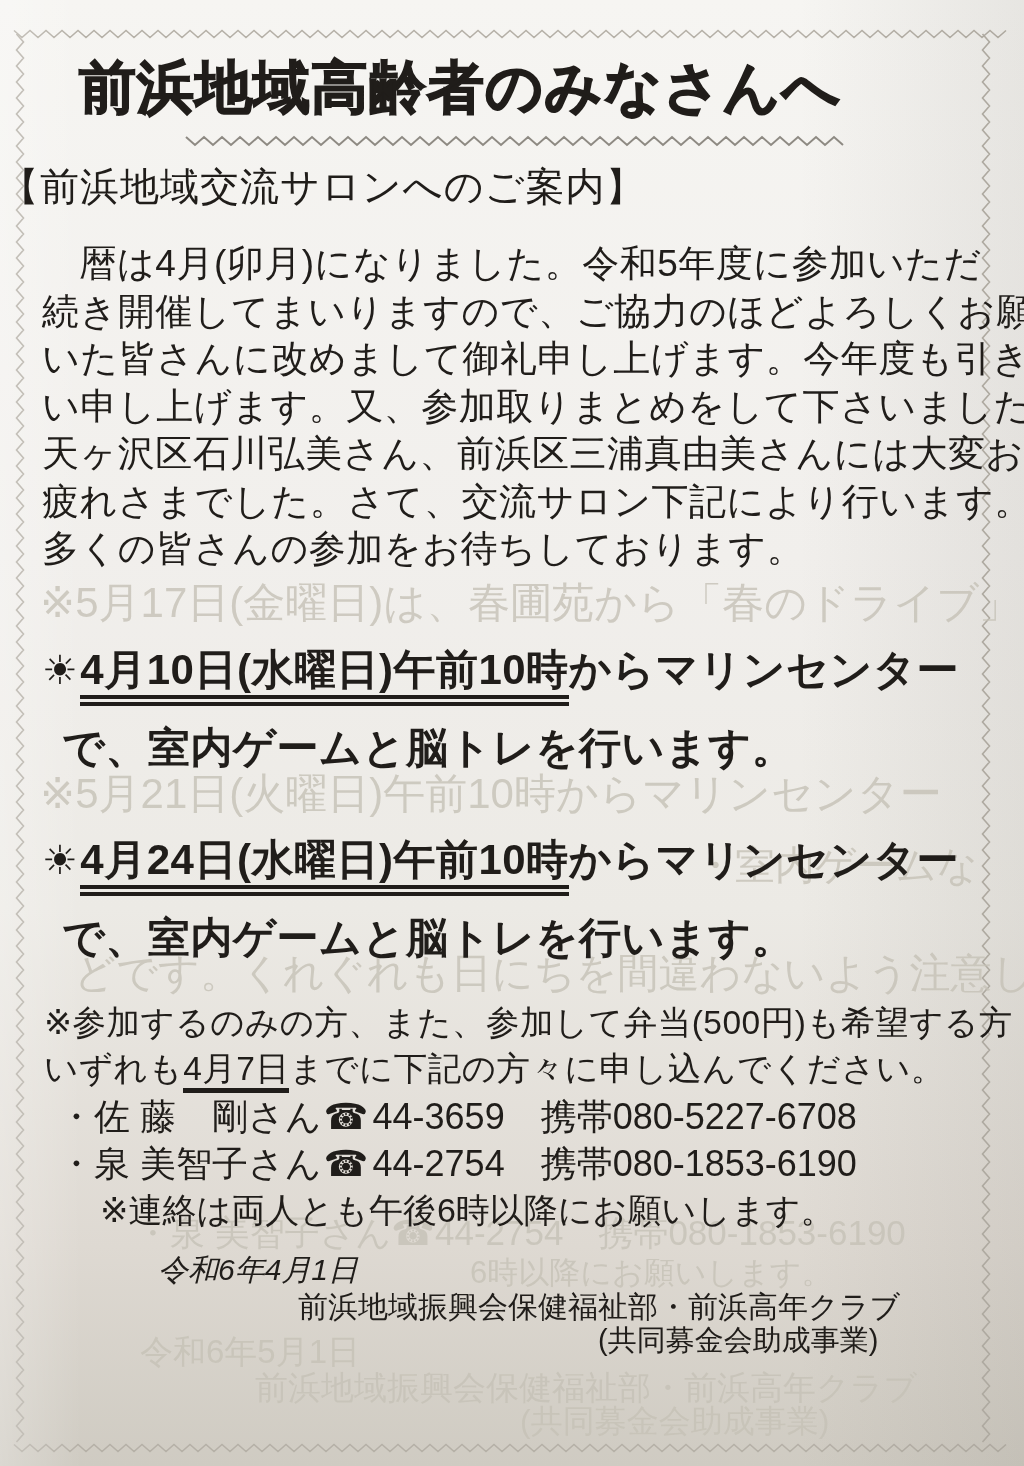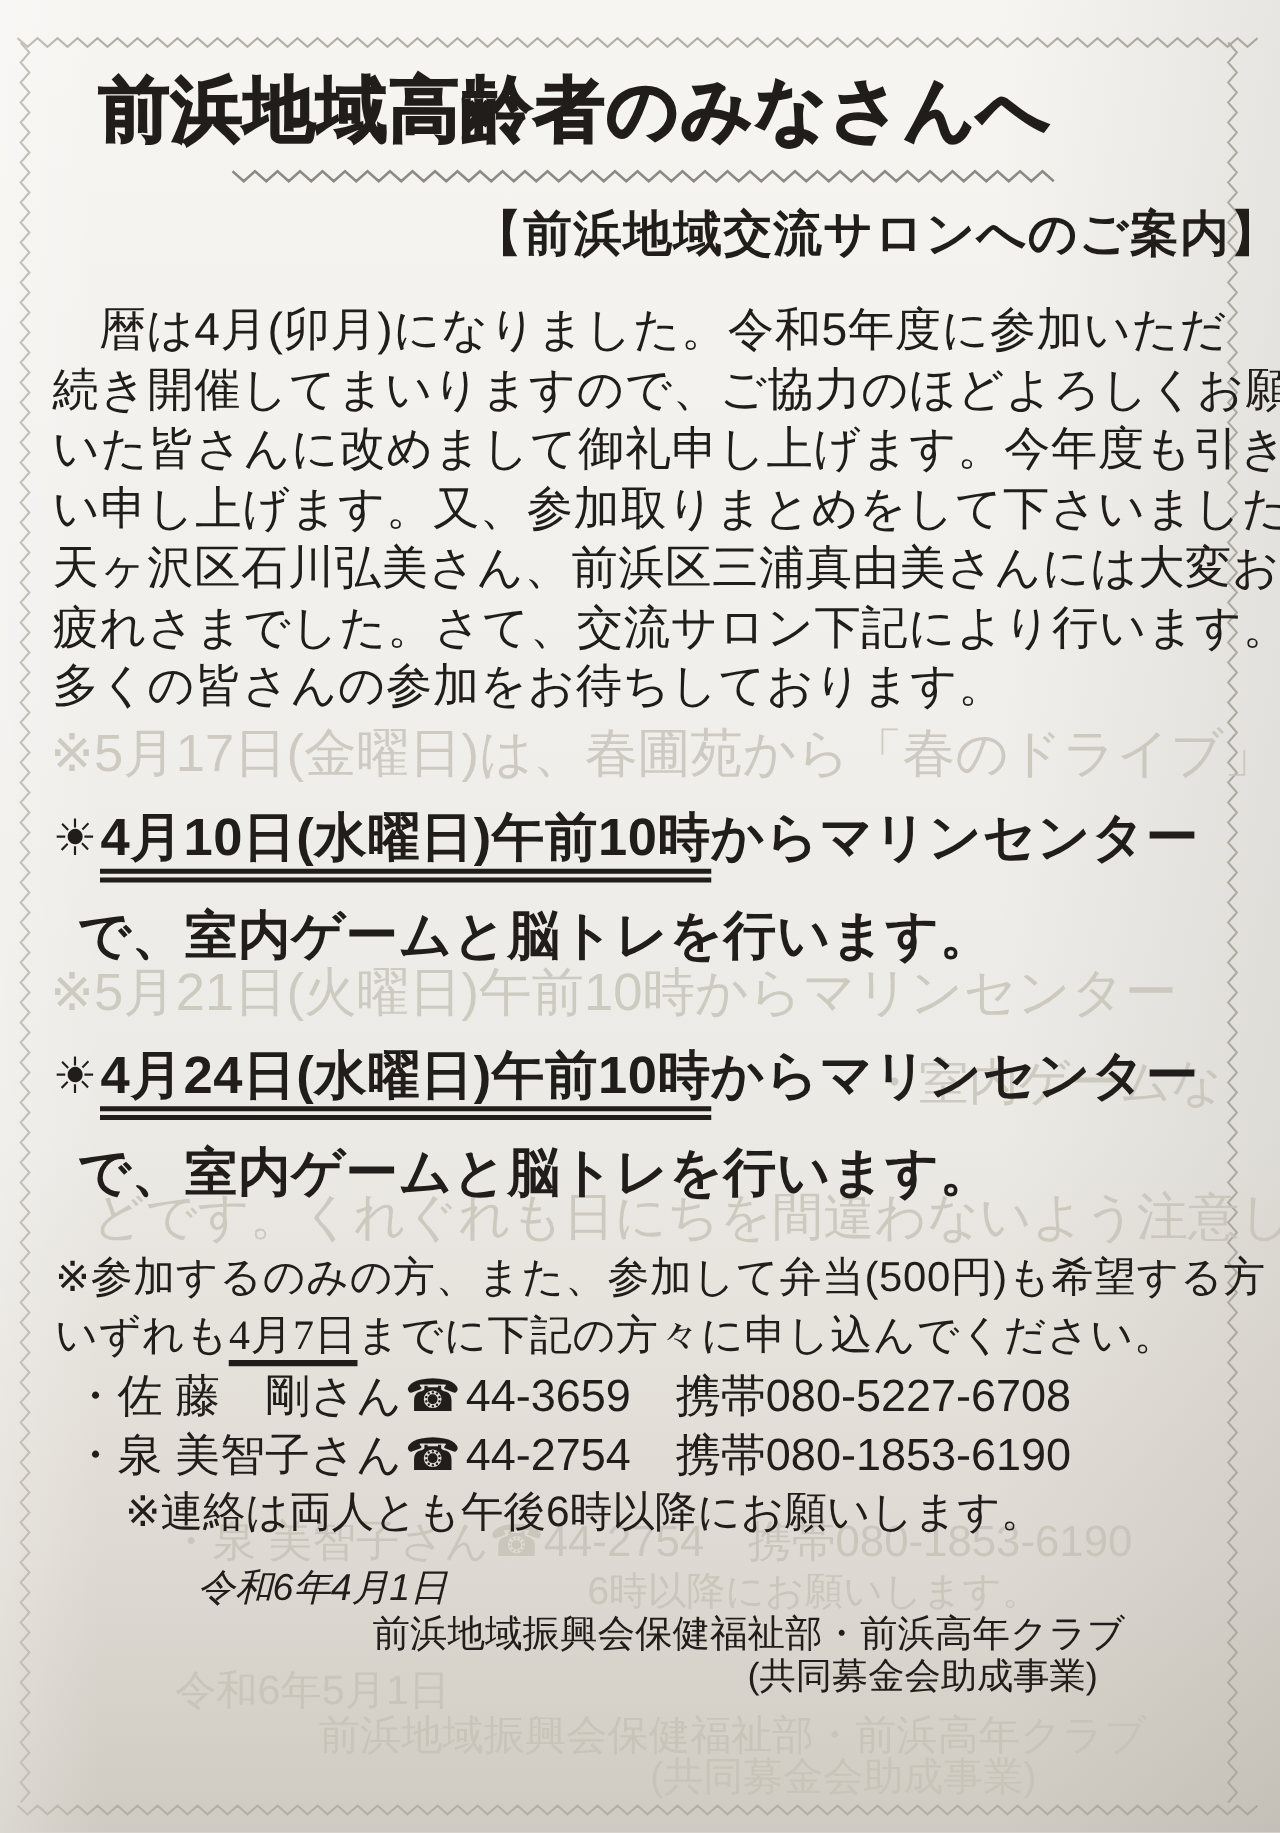--- a/index.html
+++ b/index.html
@@ -19,32 +19,32 @@
     background:linear-gradient(90deg,rgba(255,255,255,.25) 0%,rgba(255,255,255,0) 8%,rgba(0,0,0,0) 78%,rgba(100,95,85,.07) 93%,rgba(100,95,85,.10) 100%);
   }
   #zz-svg{position:absolute;left:0;top:0;pointer-events:none;}
   .abs{position:absolute;white-space:nowrap;}
   .title{
     left:0;top:50px;width:920px;text-align:center;
     font-size:57px;font-weight:900;letter-spacing:1px;
     -webkit-text-stroke:1.5px #201d1a;
   }
   .subtitle{
-    left:0;top:160px;width:1024px;text-align:right;
-    font-size:39px;font-weight:700;letter-spacing:1px;
+    left:0;top:160px;width:1024px;text-align:left;
+    font-size:39px;font-weight:400;letter-spacing:1px;
   }
   .paragraph{left:42px;top:240px;width:945px;font-size:37px;line-height:47.5px;font-weight:500;letter-spacing:.5px;}
   .paragraph div{white-space:nowrap;}
   .event{left:42px;font-size:42px;font-weight:600;letter-spacing:.5px;}
   .event .l2{margin-top:22px;margin-left:20px;}
   .ev1{top:642px;} .ev2{top:832px;}
   .dbl{border-bottom:11px double #201d1a;padding-bottom:2px;}
   .sun{font-size:40px;margin-right:2px;}
   .notes{left:44px;top:1000px;font-size:33.5px;line-height:46px;font-weight:500;letter-spacing:.5px;}
-  .u-solid{border-bottom:5px solid #201d1a;padding-bottom:1px;font-family:Liberation Serif, serif;}
+  .u-solid{border-bottom:5px solid #201d1a;padding-bottom:1px;}
   .contacts{left:58px;top:1094px;font-size:36px;line-height:46.5px;font-weight:500;}
   .contacts .tel{margin:0 4px 0 2px;}
   .contacts .note{padding-left:42px;font-size:34px;}
   .footer-date{left:158px;top:1250px;font-size:30px;font-weight:500;font-style:italic;}
   .footer-org{left:298px;top:1287px;font-size:30px;font-weight:500;}
   .footer-prog{left:598px;top:1321px;font-size:29px;font-weight:500;}
   .ghost{color:#c6c2b7;filter:blur(.6px);opacity:.8;font-weight:500;}
   .g0{left:40px;top:575px;font-size:42px;}
   .g1{left:40px;top:766px;font-size:42px;}
   .g2{left:695px;top:838px;font-size:40px;}

